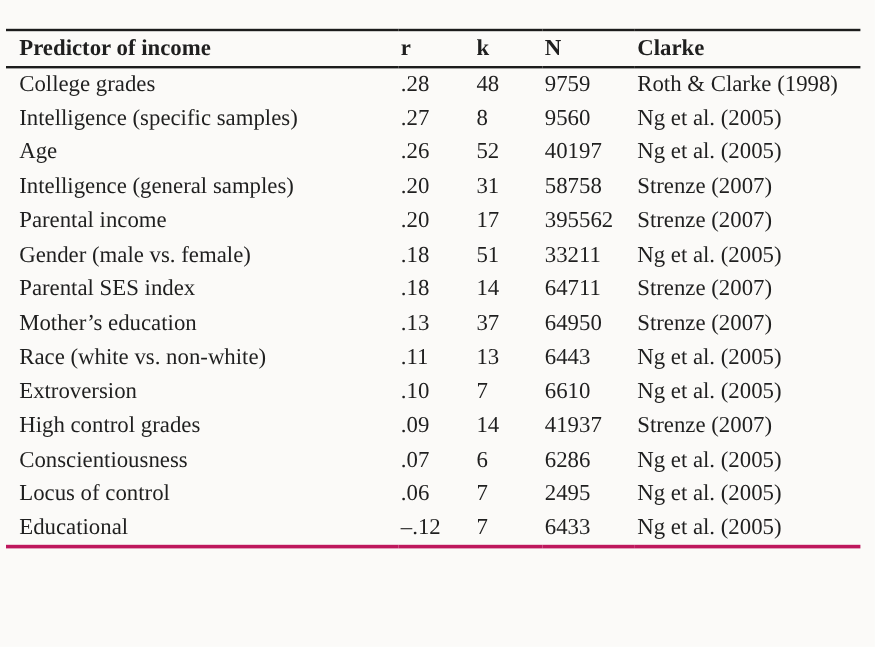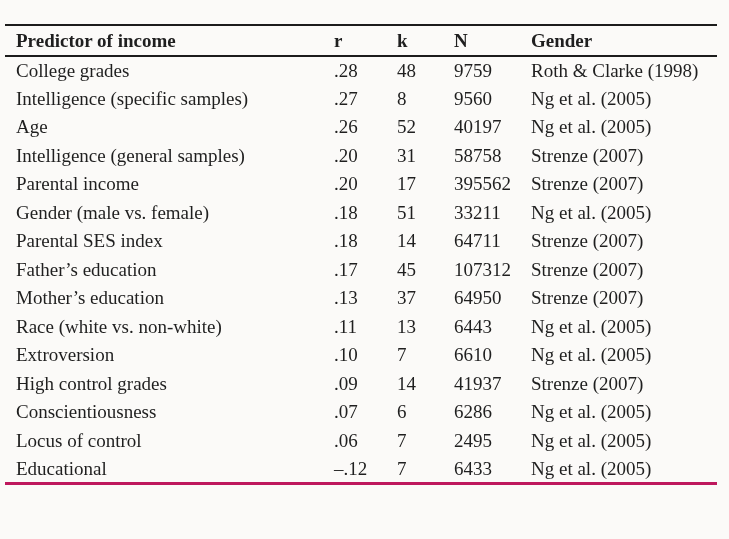--- a/index.html
+++ b/index.html
@@ -55,21 +55,21 @@
       <col style="width:57px">
       <col style="width:77px">
       <col style="width:188px">
     </colgroup>
     <thead>
       <tr>
         <th class="col-predictor">Predictor of income</th>
         <th class="col-num">r</th>
         <th class="col-num">k</th>
         <th class="col-num">N</th>
-        <th class="col-num">Gender</th>
+        <th class="col-num">Clarke</th>
       </tr>
     </thead>
     <tbody>
 
   <tr>
     <td class="col-predictor">College grades</td>
     <td class="col-num">.28</td>
     <td class="col-num">48</td>
     <td class="col-num">9759</td>
     <td class="col-num">Roth &amp; Clarke (1998)</td>
@@ -117,27 +117,20 @@
   </tr>
 
   <tr>
     <td class="col-predictor">Parental SES index</td>
     <td class="col-num">.18</td>
     <td class="col-num">14</td>
     <td class="col-num">64711</td>
     <td class="col-num">Strenze (2007)</td>
   </tr>
 
-  <tr>
-    <td class="col-predictor">Father’s education</td>
-    <td class="col-num">.17</td>
-    <td class="col-num">45</td>
-    <td class="col-num">107312</td>
-    <td class="col-num">Strenze (2007)</td>
-  </tr>
 
   <tr>
     <td class="col-predictor">Mother’s education</td>
     <td class="col-num">.13</td>
     <td class="col-num">37</td>
     <td class="col-num">64950</td>
     <td class="col-num">Strenze (2007)</td>
   </tr>
 
   <tr>

